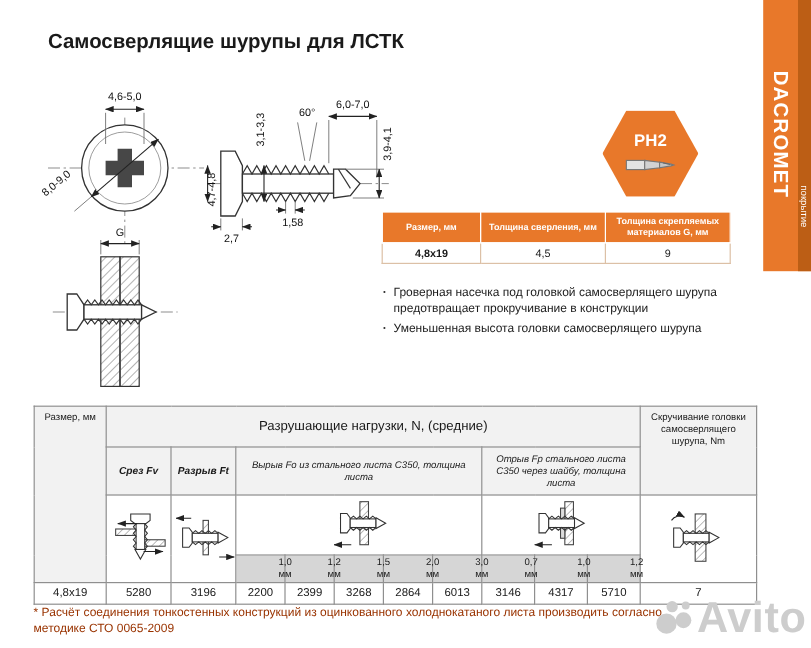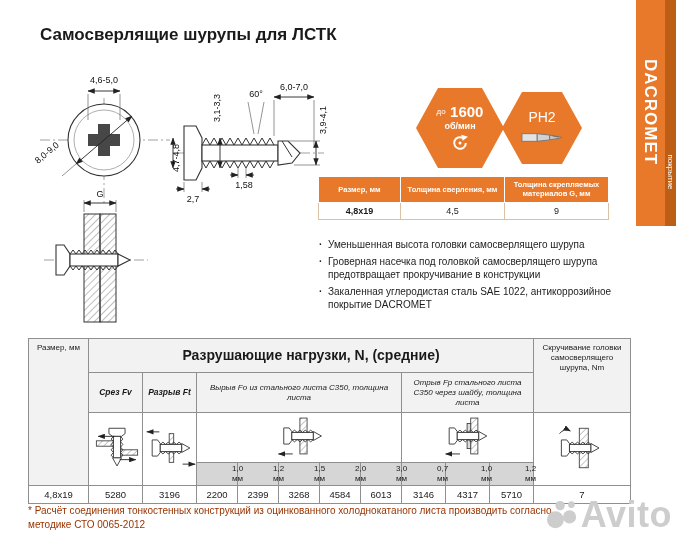--- a/index.html
+++ b/index.html
@@ -24,38 +24,38 @@
   .ol { stroke:#333; stroke-width:1.1; fill:#fff; }
   .thin { stroke:#333; stroke-width:1; fill:none; }
 
   
   .hex { position:absolute; background:#E8782A; clip-path:polygon(25% 0,75% 0,100% 50%,75% 100%,25% 100%,0 50%); display:flex; flex-direction:column; align-items:center; justify-content:center; color:#fff; text-align:center; gap:2px; }
   .hex-rpm { left:416px; top:88px; width:88px; height:80px; }
   .hex-bit { left:502px; top:92px; width:80px; height:72px; }
   .rpm-prefix { font-size:8px; vertical-align:3px; }
   .rpm-num { font-size:15px; font-weight:bold; }
   .rpm-unit { font-size:9px; font-weight:bold; margin-top:-2px; }
-  .bit-label { font-size:14px; font-weight:normal; }
+  .bit-label { font-size:14px; font-weight:bold; }
 
   
   .spec { position:absolute; left:318px; top:176px; border-collapse:collapse; }
   .spec th { background:#E8782A; color:#fff; font-size:7.5px; font-weight:bold; border:1px solid #fff; padding:3px 4px; text-align:center; vertical-align:middle; line-height:1.25; }
   .spec td { border:1px solid #dcc0a6; font-size:9px; text-align:center; padding:3px 2px; background:#fff; }
   .spec td.sz { font-weight:bold; }
 
   
   .features { position:absolute; left:318px; top:238px; width:306px; font-size:10px; line-height:1.3; color:#1c1c1c; }
   .feature { position:relative; padding-left:10px; margin-bottom:4px; }
   .feature::before { content:"·"; position:absolute; left:1px; top:0; font-weight:bold; }
 
   
   .loads { position:absolute; left:28px; top:338px; width:602px; border-collapse:collapse; table-layout:fixed; }
   .loads td { border:1px solid #8f8f8f; text-align:center; vertical-align:middle; font-size:8px; padding:1px 2px; background:#fff; line-height:1.25; }
   .loads td.hdr { background:#f2f2f2; }
-  .loads td.hdr-main { font-weight:bold; font-size:14px; }
+  .loads td.hdr-main { font-weight:normal; font-size:11px; }
   .loads td.bold { font-weight:bold; font-size:8.5px; }
   .loads td.vtop { vertical-align:top; padding-top:4px; }
   .loads tr.r1 { height:34px; }
   .loads tr.r2 { height:40px;font-style:italic; }
   .loads tr.r3 { height:48px; }
   .loads tr.r4 td { background:#d6d6d6; height:16px;padding-left:35px; }
   .loads tr.r5 td { height:18px; font-size:9.5px; }
 
   
   .footnote { position:absolute; left:28px; top:504px; width:560px; font-size:10px; line-height:1.35; color:#993300; }
@@ -161,32 +161,20 @@
       <line class="dim" x1="58" y1="139" x2="90" y2="139" marker-start="url(#arr)" marker-end="url(#arr)"></line>
       <text class="dt" x="74" y="133" text-anchor="middle">G</text>
       <polygon class="ol" points="30,181 38,181 44,190 44,202 38,211 30,211"></polygon>
       <rect x="44" y="190" width="48" height="12" class="ol"></rect>
       <path class="thin" d="M44 190 l3 -4 l3 4 l3 -4 l3 4 l3 -4 l3 4 l3 -4 l3 4 l3 -4 l3 4 l3 -4 l3 4 l3 -4 l3 4 l3 -4 l3 4"></path>
       <path class="thin" d="M44 202 l3 4 l3 -4 l3 4 l3 -4 l3 4 l3 -4 l3 4 l3 -4 l3 4 l3 -4 l3 4 l3 -4 l3 4 l3 -4 l3 4 l3 -4"></path>
       <polygon class="ol" points="92,190 104,196 92,202"></polygon>
     </g>
   </svg>
 
-  <div class="hex hex-rpm">
-    <div>
-      <span class="rpm-prefix">до</span>
-      <span class="rpm-num">1600</span>
-    </div>
-    <div class="rpm-unit">об/мин</div>
-    <svg width="20" height="20" viewBox="0 0 24 24">
-      <path d="M19 12 a7 7 0 1 1 -3.4-6" fill="none" stroke="#fff" stroke-width="2.4"></path>
-      <polygon points="13.6,2 21.6,4.4 15.2,9.4" fill="#fff"></polygon>
-      <circle cx="12" cy="12" r="1.8" fill="#fff"></circle>
-    </svg>
-  </div>
 
   <div class="hex hex-bit">
     <div class="bit-label">PH2</div>
     <svg width="42" height="21" viewBox="0 0 44 22">
       <rect x="1" y="7" width="16" height="8" fill="#e3e3e3" stroke="#777" stroke-width="1"></rect>
       <path d="M17 7 L30 8.5 L30 13.5 L17 15 Z" fill="#d2d2d2" stroke="#777" stroke-width="1"></path>
       <path d="M30 8.5 L40 10.2 L42.5 11 L40 11.8 L30 13.5 Z" fill="#c4c4c4" stroke="#777" stroke-width="1"></path>
       <line x1="33" y1="9.2" x2="39.5" y2="10.7" stroke="#666" stroke-width="0.8"></line>
     </svg>
   </div>
@@ -205,23 +193,22 @@
     </tr>
     <tr>
       <td class="sz">4,8x19</td>
       <td>4,5</td>
       <td>9</td>
     </tr>
   </tbody>
     </table>
 
   <div class="features">
+    <div class="feature">Гроверная насечка под головкой самосверлящего шурупа предотвращает прокручивание в конструкции</div>
     <div class="feature">Уменьшенная высота головки самосверлящего шурупа</div>
-    <div class="feature">Гроверная насечка под головкой самосверлящего шурупа предотвращает прокручивание в конструкции</div>
-    <div class="feature">Закаленная углеродистая сталь SAE 1022, антикоррозийное покрытие DACROMET</div>
   </div>
 
   <table class="loads">
     <colgroup>
       <col style="width:60px">
         <col style="width:54px">
         <col style="width:54px">
       <col style="width:41px">
         <col style="width:41px">
         <col style="width:41px">
@@ -295,31 +282,31 @@
       <td>1,0 мм</td>
       <td>1,2 мм</td>
     </tr>
     <tr class="r5">
       <td>4,8x19</td>
       <td>5280</td>
       <td>3196</td>
       <td>2200</td>
       <td>2399</td>
       <td>3268</td>
-      <td>4584</td>
+      <td>2864</td>
       <td>6013</td>
       <td>3146</td>
       <td>4317</td>
       <td>5710</td>
       <td>7</td>
     </tr>
   </tbody>
     </table>
 
-  <div class="footnote">* Расчёт соединения тонкостенных конструкций из оцинкованного холоднокатаного листа производить согласно методике СТО 0065-2012</div>
+  <div class="footnote">* Расчёт соединения тонкостенных конструкций из оцинкованного холоднокатаного листа производить согласно методике СТО 0065-2009</div>
 
   <div class="watermark">
     <svg width="32" height="32" viewBox="0 0 34 34">
       <circle cx="10" cy="22" r="9" fill="#cdcdcd"></circle>
       <circle cx="25" cy="19" r="7" fill="#cdcdcd"></circle>
       <circle cx="15" cy="7" r="5" fill="#cdcdcd"></circle>
       <circle cx="27" cy="6" r="3.5" fill="#cdcdcd"></circle>
     </svg>
     <span class="wm-text">Avito</span>
   </div>

